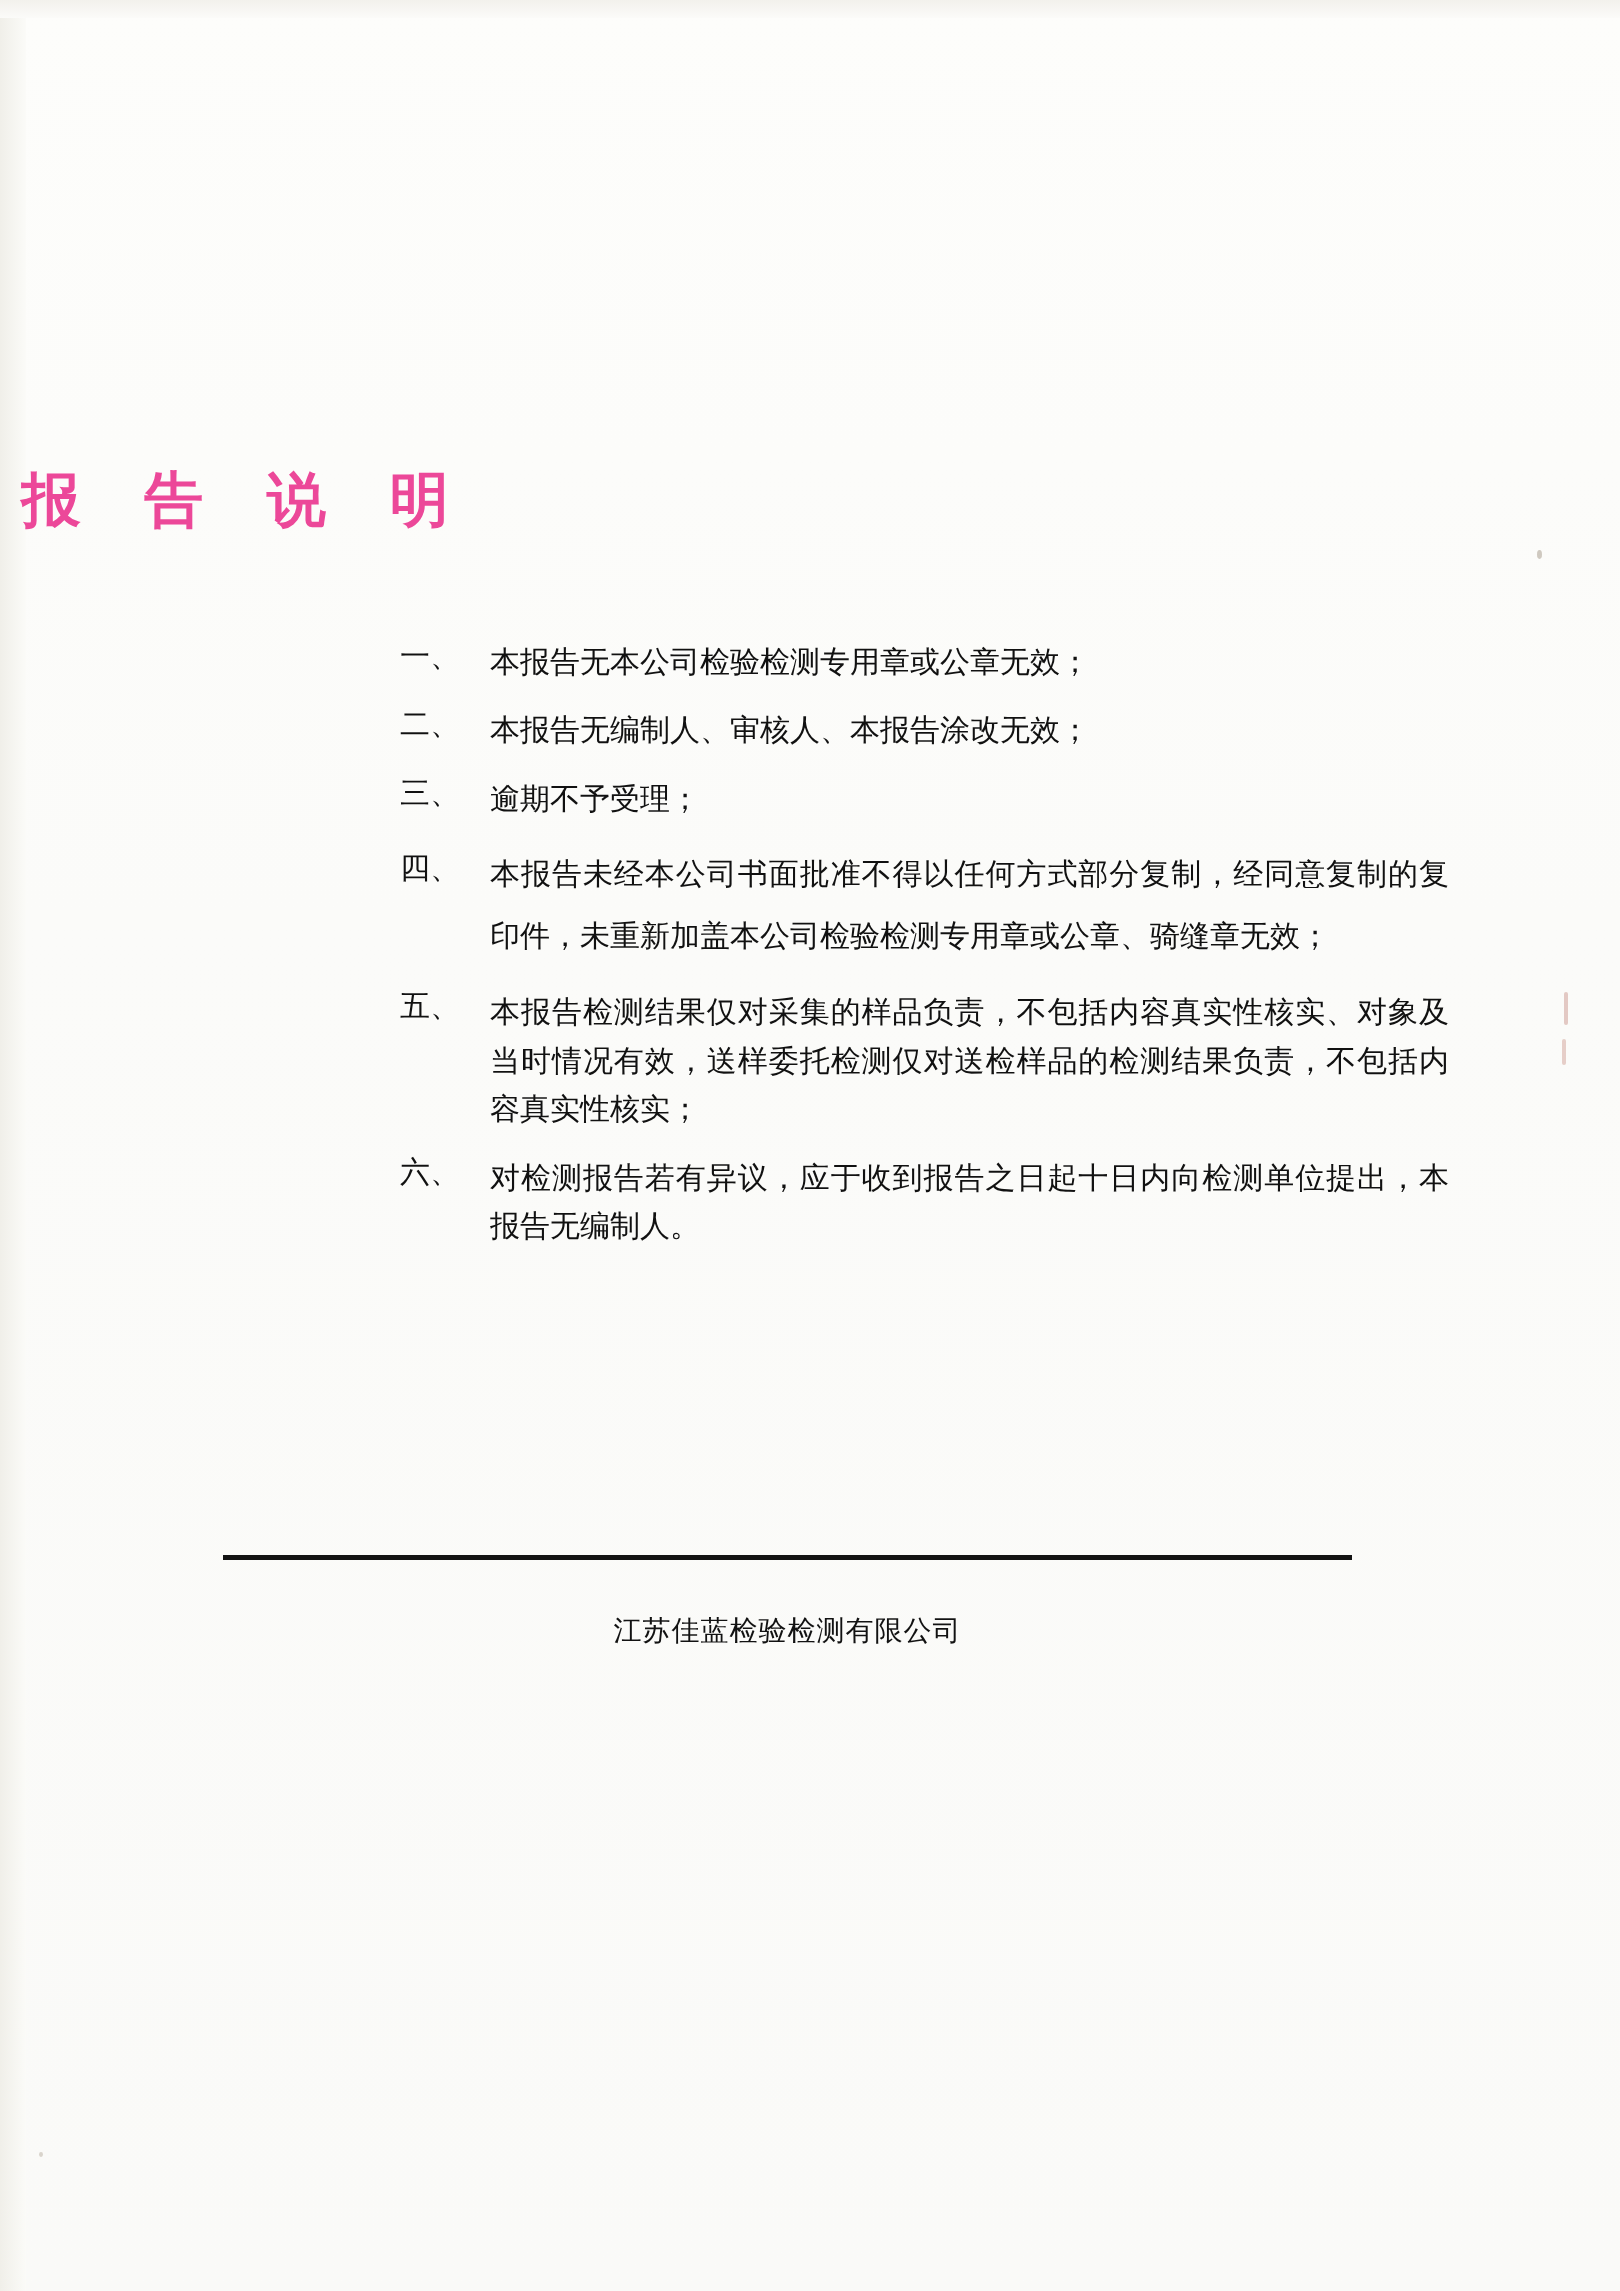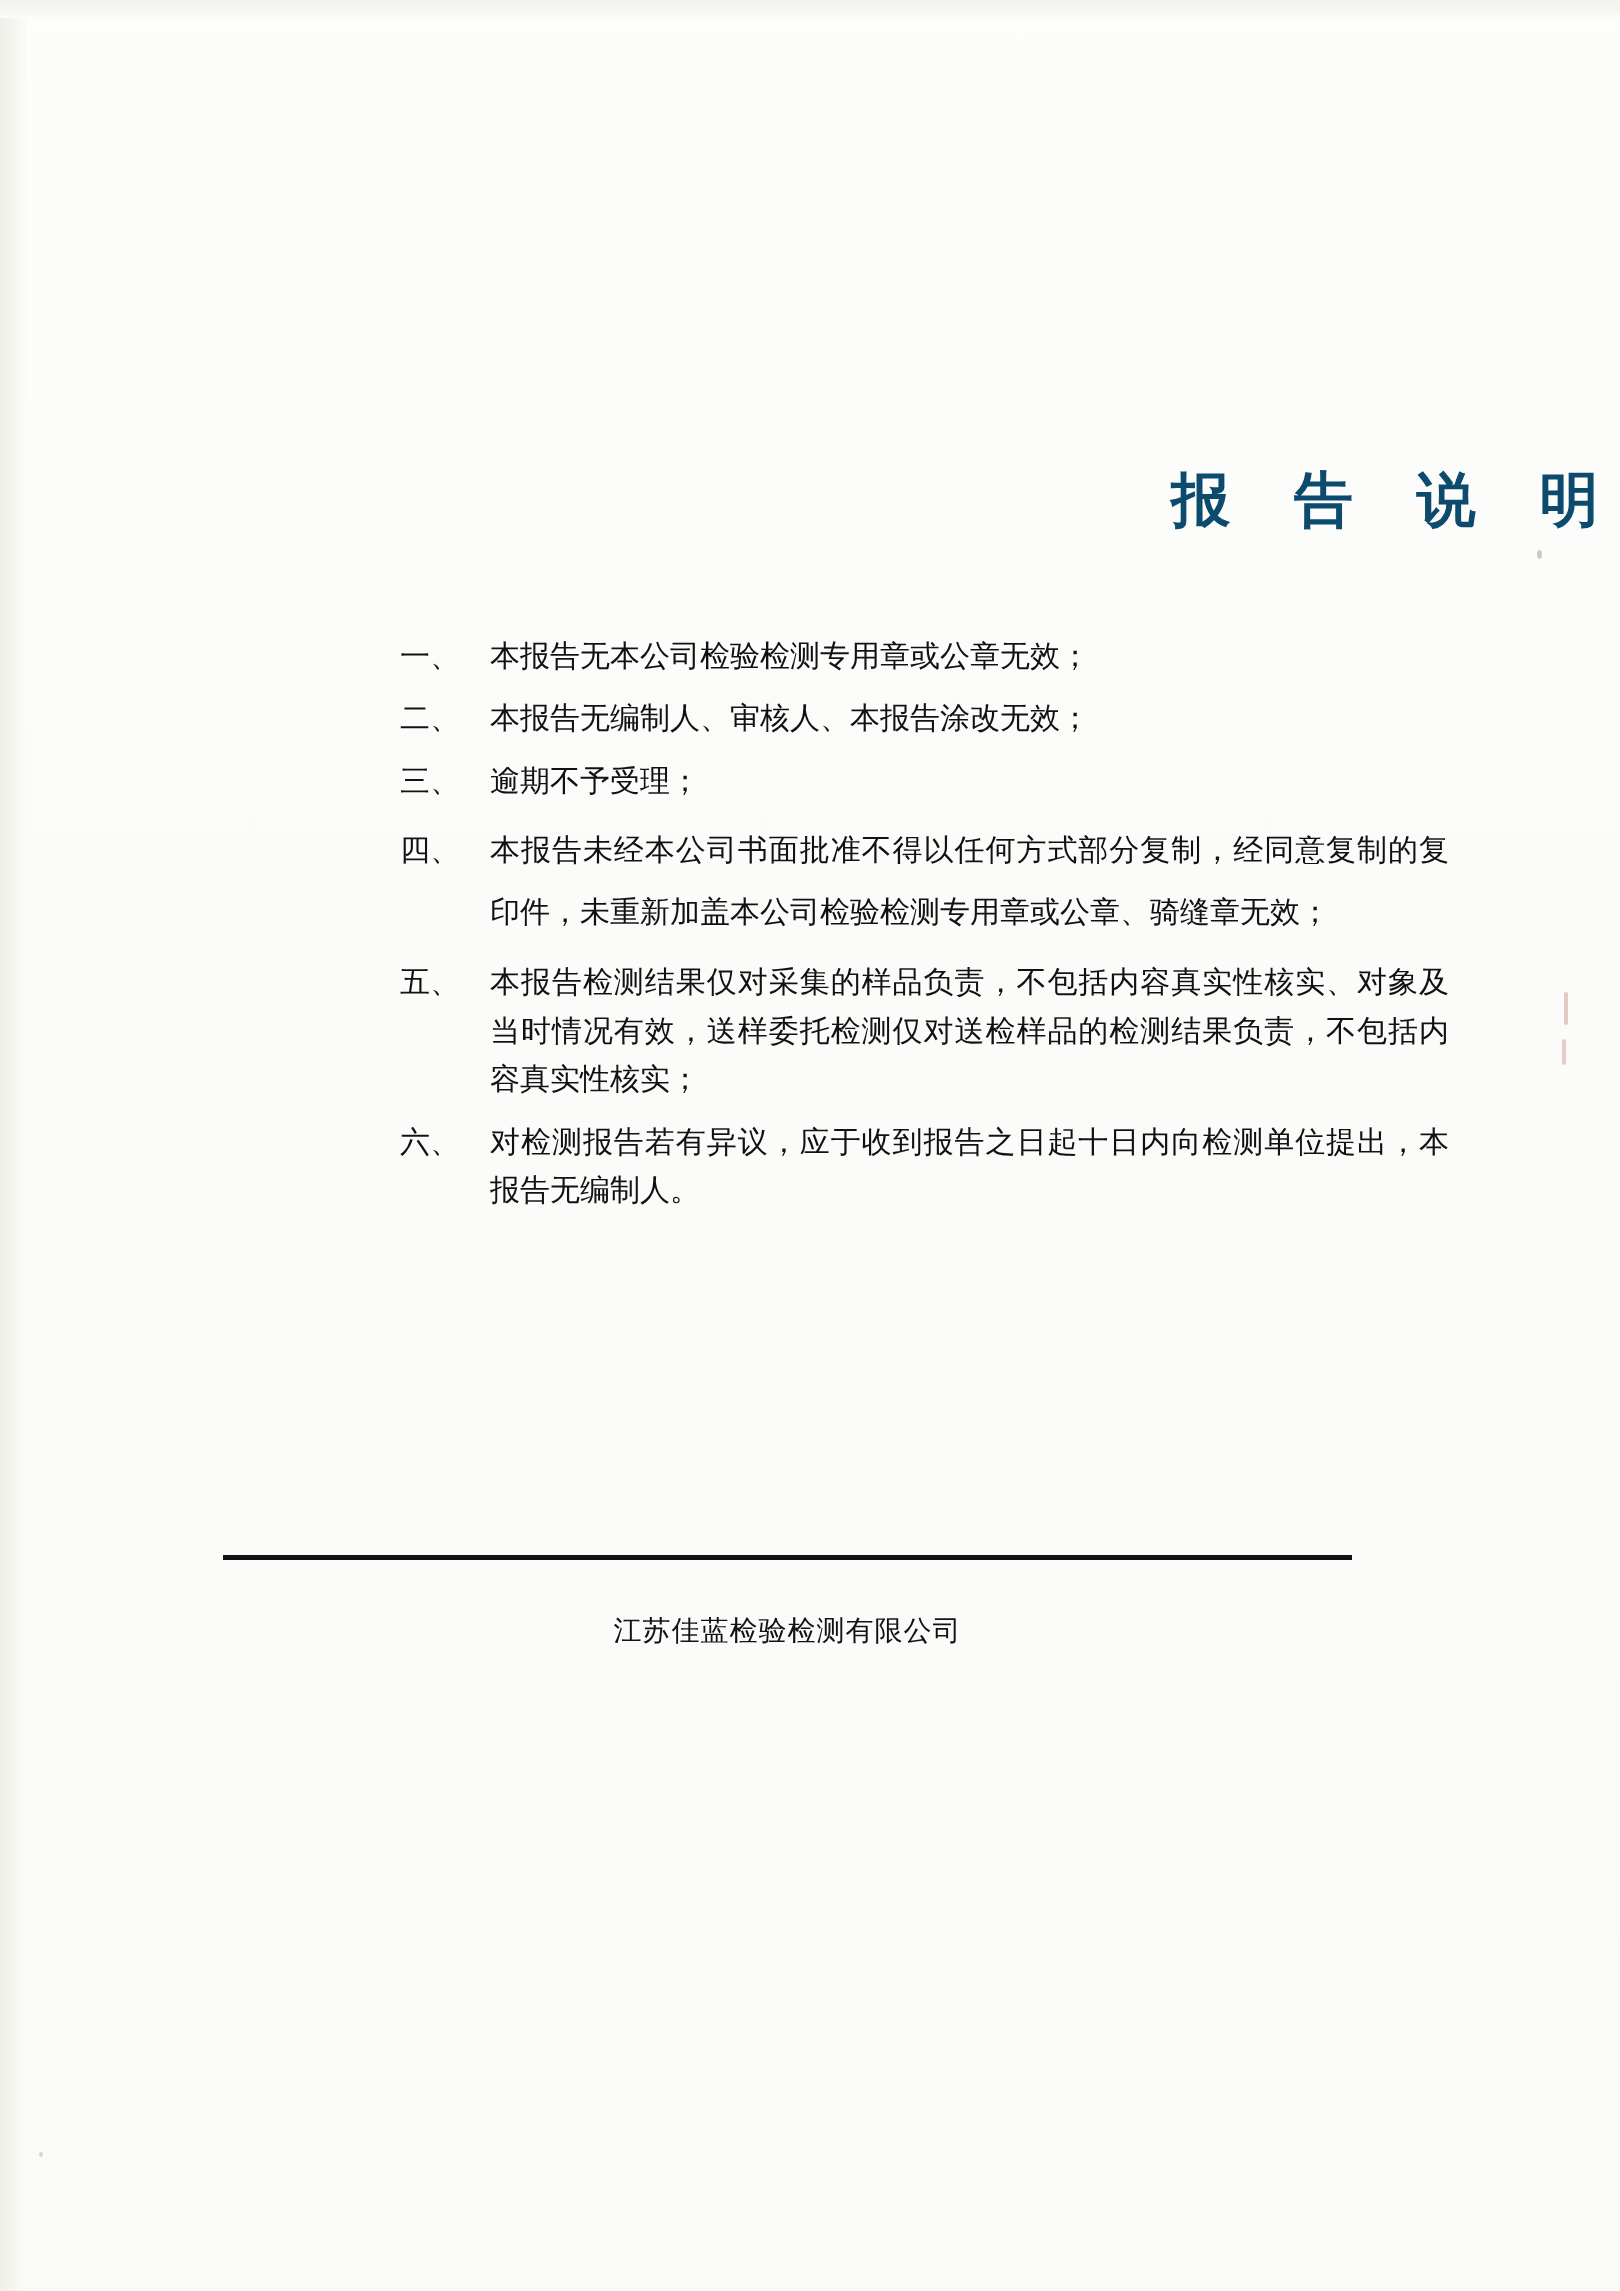--- a/index.html
+++ b/index.html
@@ -42,27 +42,27 @@
     left: 0;
     top: 0;
     width: 1620px;
     height: 2292px;
   }
   .doc-title {
     position: absolute;
     top: 461px;
     left: 0;
     width: 1620px;
-    text-align: right;
+    text-align: left;
     font-family: "DejaVu Serif", "Liberation Serif", serif;
     font-weight: bold;
     font-size: 59px;
     letter-spacing: 21.6px;
     text-indent: 21.6px;
-    color: #0c4a6e;
+    color: #ec4899;
   }
   .items {
     position: absolute;
     top: 632px;
     left: 400px;
     width: 1049px;
   }
   .item {
     display: flex;
     align-items: flex-start;
@@ -72,20 +72,21 @@
     color: #111111;
   }
   .item .marker {
     flex: 0 0 auto;
     width: 90px;
     white-space: nowrap;
   }
   .item .body {
     flex: 1 1 auto;
     text-align: justify;
+    margin-top: 6px;
   }
   
   .item.loose {
     line-height: 2.06;
     margin-bottom: 15.7px;
   }
   .rule {
     position: absolute;
     left: 223px;
     top: 1555px;

